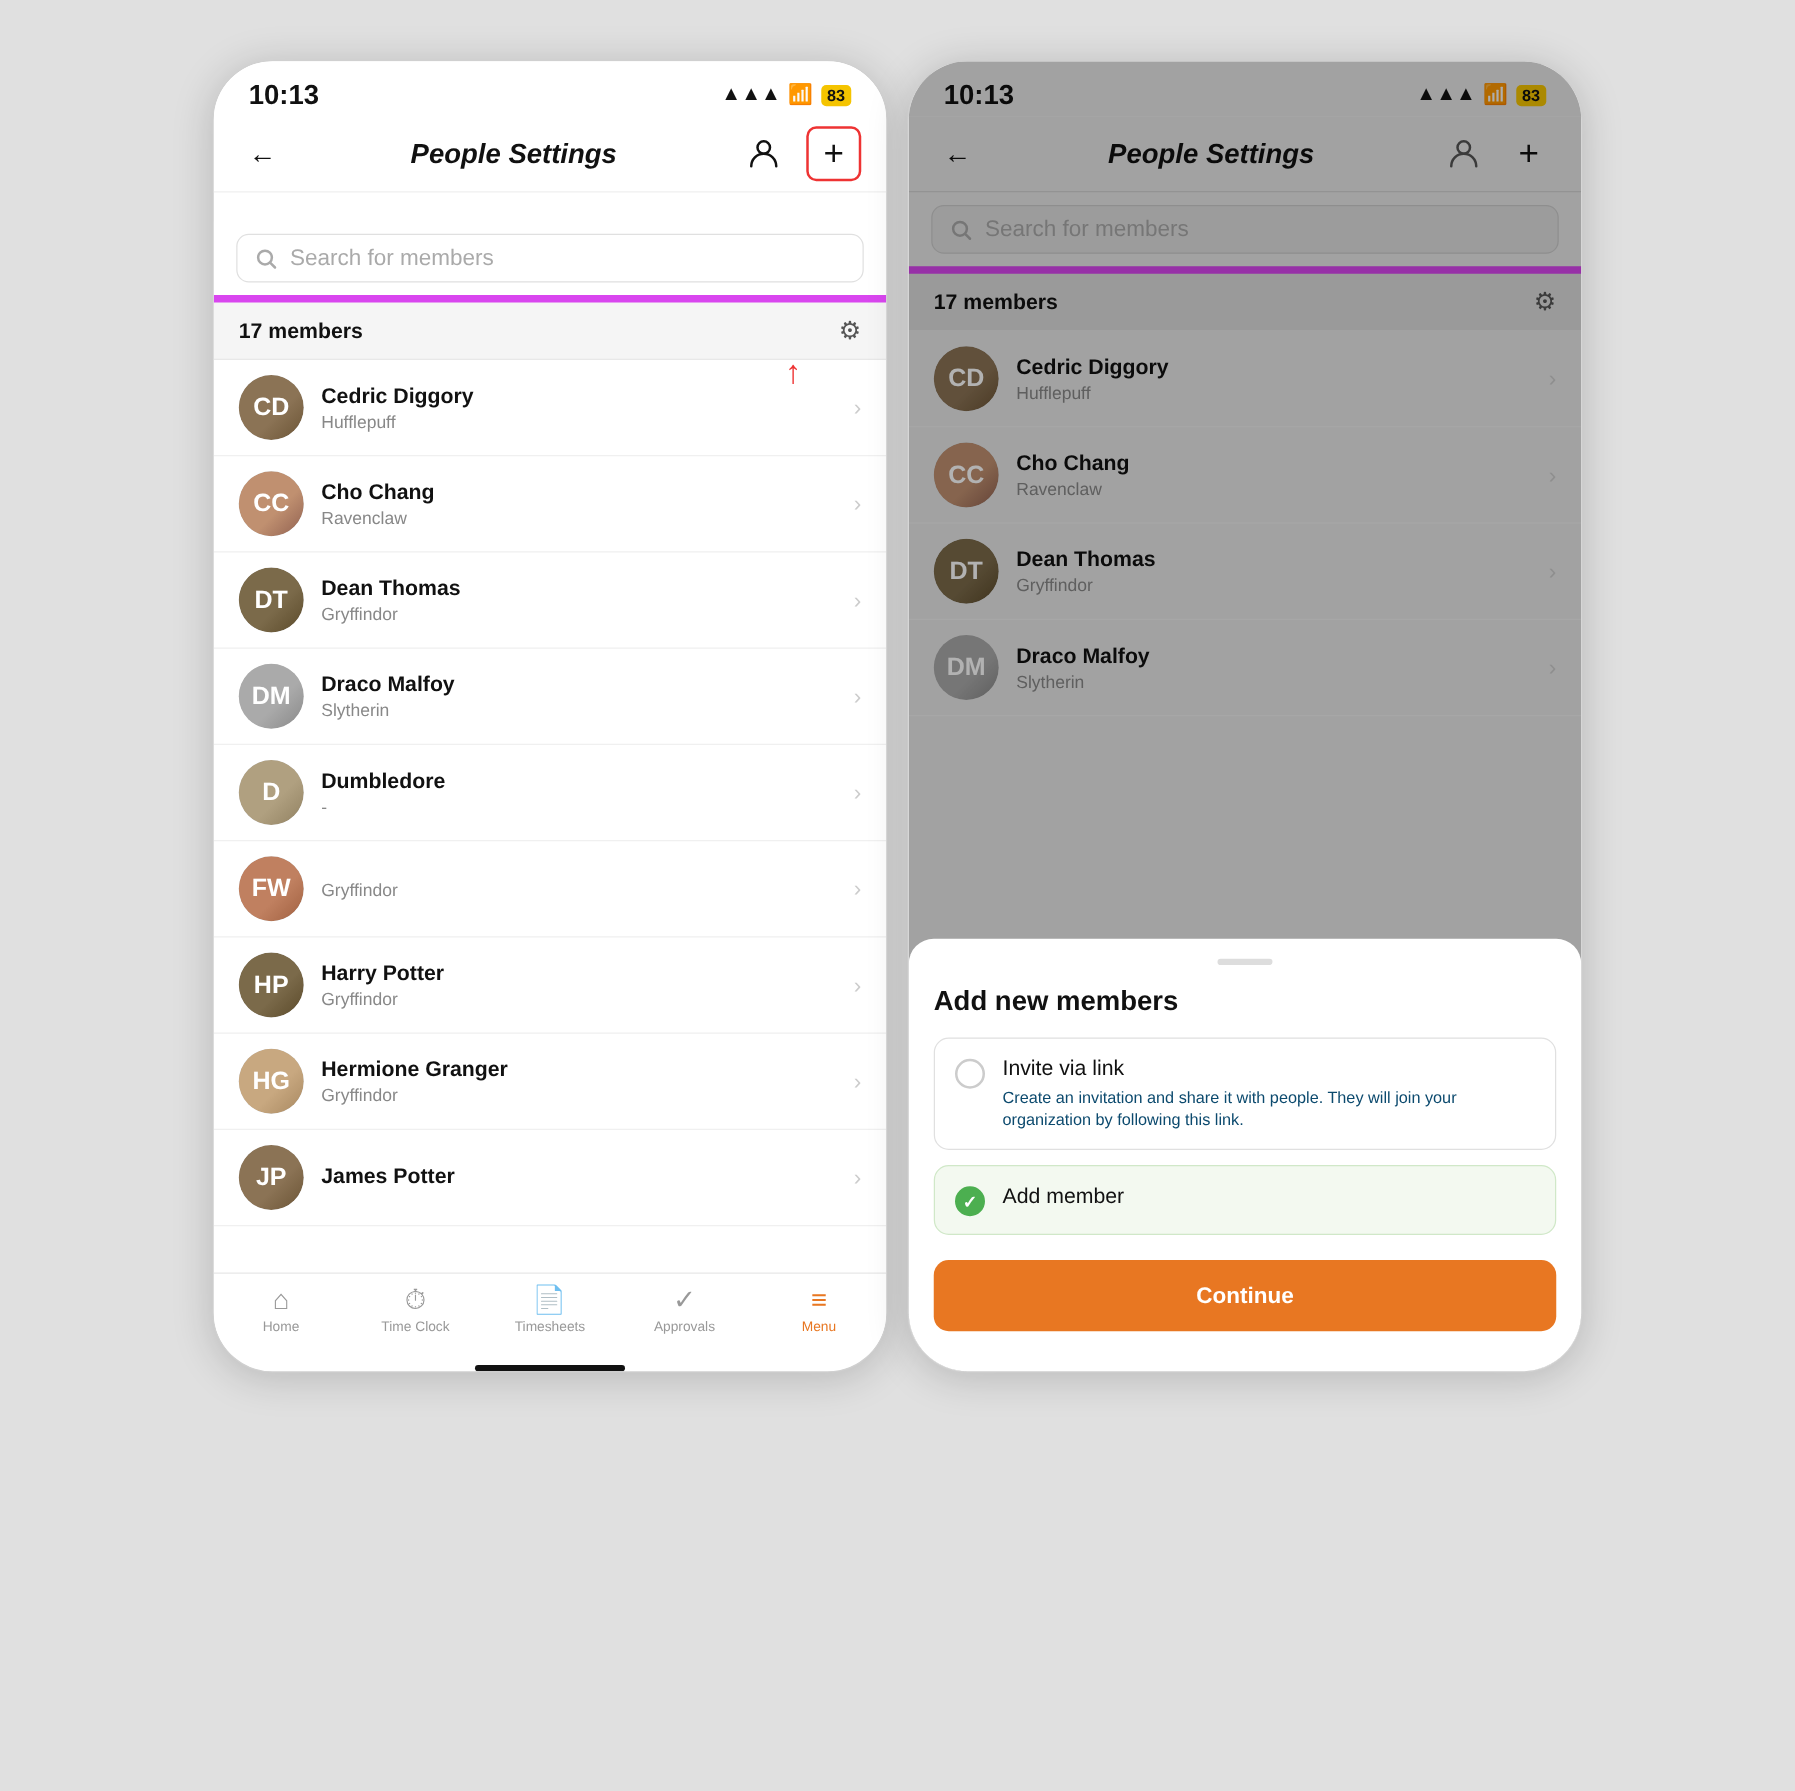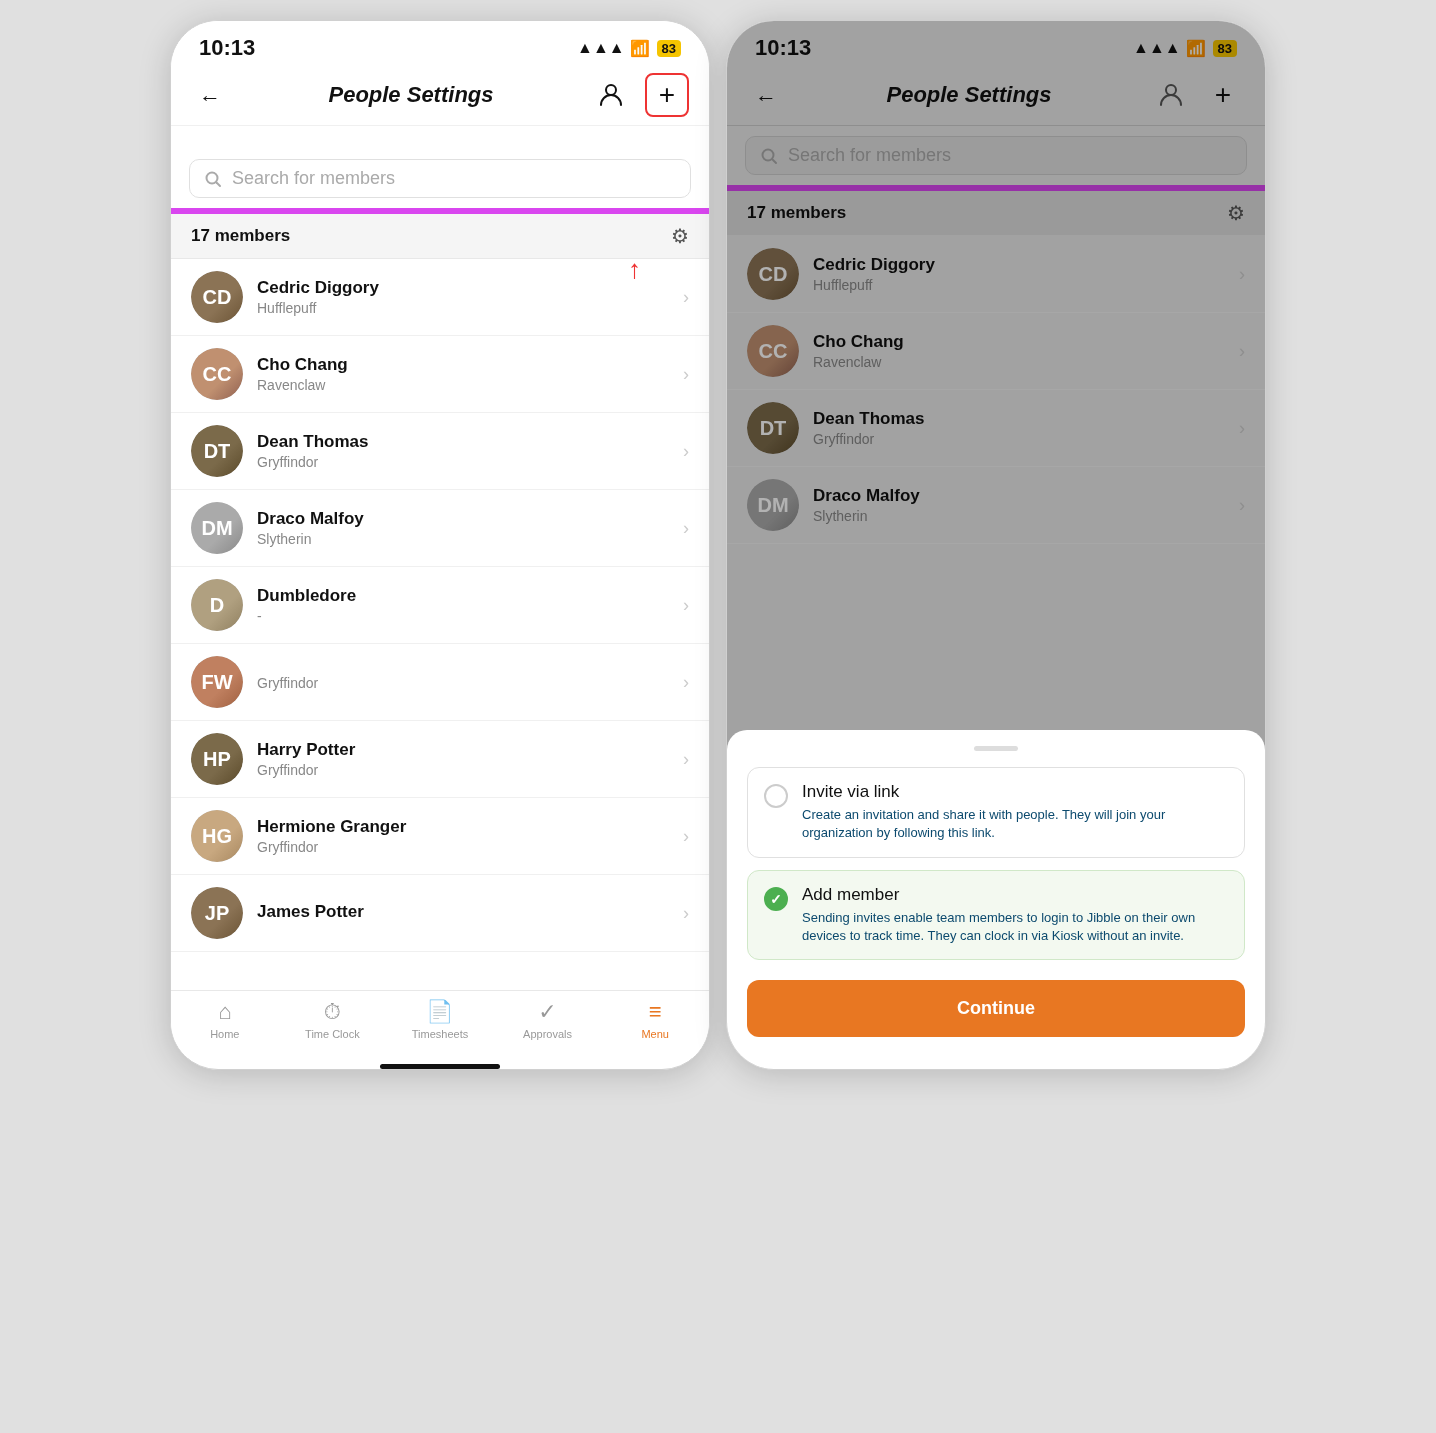--- a/index.html
+++ b/index.html
@@ -10,20 +10,21 @@
       align-items: flex-start;
       min-height: 100vh;
       font-family: -apple-system, BlinkMacSystemFont, 'Helvetica Neue', Arial, sans-serif;
     }
     .screens-container {
       display: flex;
       gap: 16px;
       padding: 20px;
       width: 1436px;
       justify-content: center;
+      margin-top: 28px;
     }
     .phone-frame {
       width: 540px;
       min-height: 1050px;
       background: #fff;
       border-radius: 48px;
       overflow: hidden;
       box-shadow: 0 4px 32px rgba(0,0,0,0.18);
       display: flex;
       flex-direction: column;
@@ -613,36 +614,36 @@
       <div class="member-name">Draco Malfoy</div>
       <div class="member-house">Slytherin</div>
     </div>
     <span class="member-chevron">›</span>
   </div>
       </div>
 
     <div class="modal-overlay">
       <div class="modal-sheet">
         <div class="modal-handle"></div>
+        <div class="modal-title">Add new members</div>
 
         
         <div class="modal-option">
           <div class="option-radio"></div>
           <div class="option-text-block">
             <div class="option-title">Invite via link</div>
             <div class="option-desc">Create an invitation and share it with people. They will join your organization by following this link.</div>
           </div>
         </div>
 
         
         <div class="modal-option selected">
           <div class="option-radio checked"></div>
           <div class="option-text-block">
             <div class="option-title">Add member</div>
-            <div class="option-desc">Sending invites enable team members to login to Jibble on their own devices to track time. They can clock in via Kiosk without an invite.</div>
           </div>
         </div>
 
         <button class="continue-btn">Continue</button>
       </div>
     </div>
 
     <div class="bottom-nav dimmed" id="right-bottom-nav" style="position:absolute;bottom:0;left:0;right:0;z-index:5;">
     <div class="nav-item">
     <span class="nav-item-icon">⌂</span>

